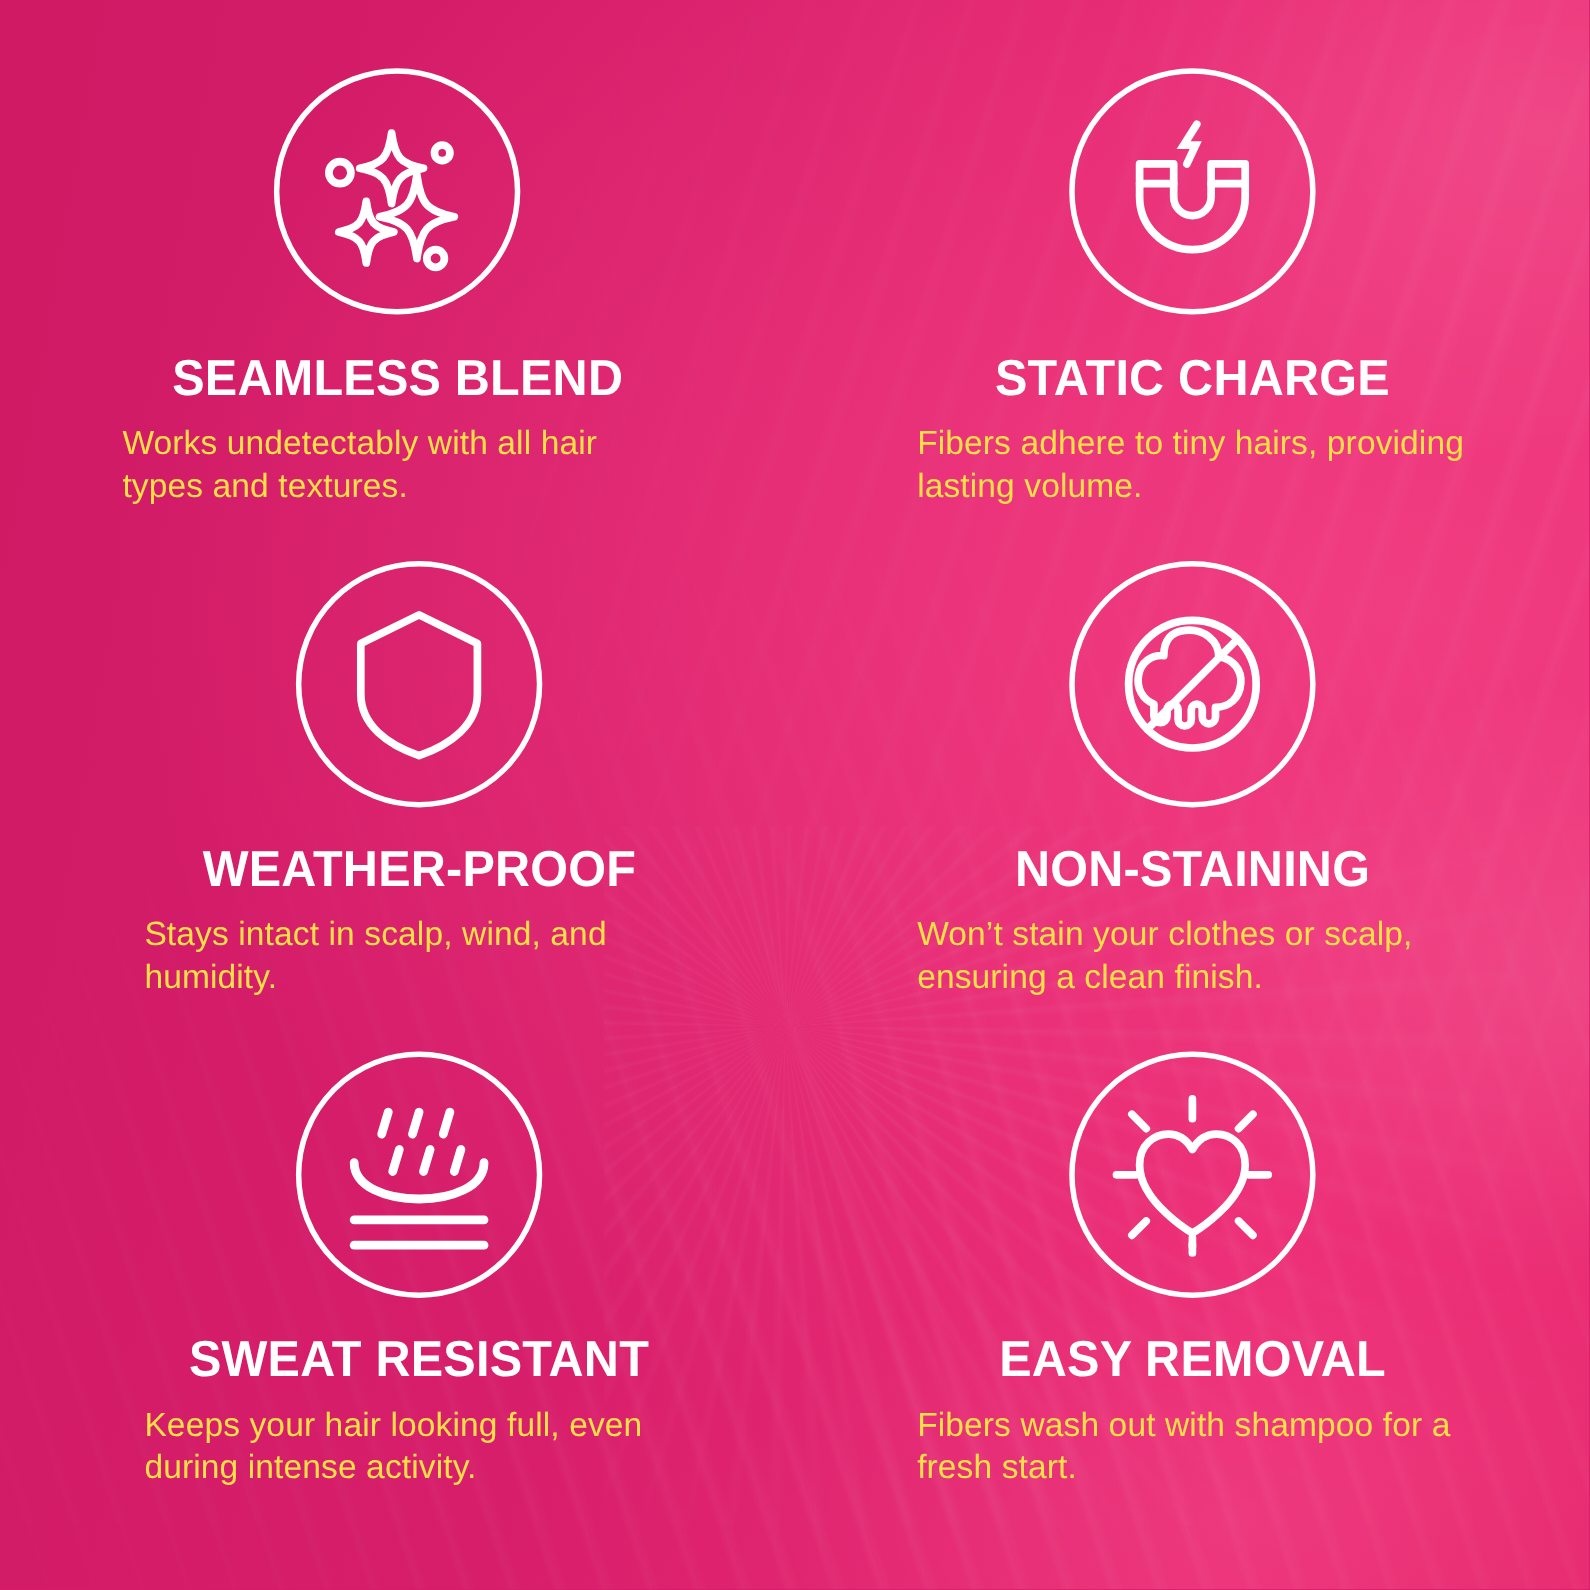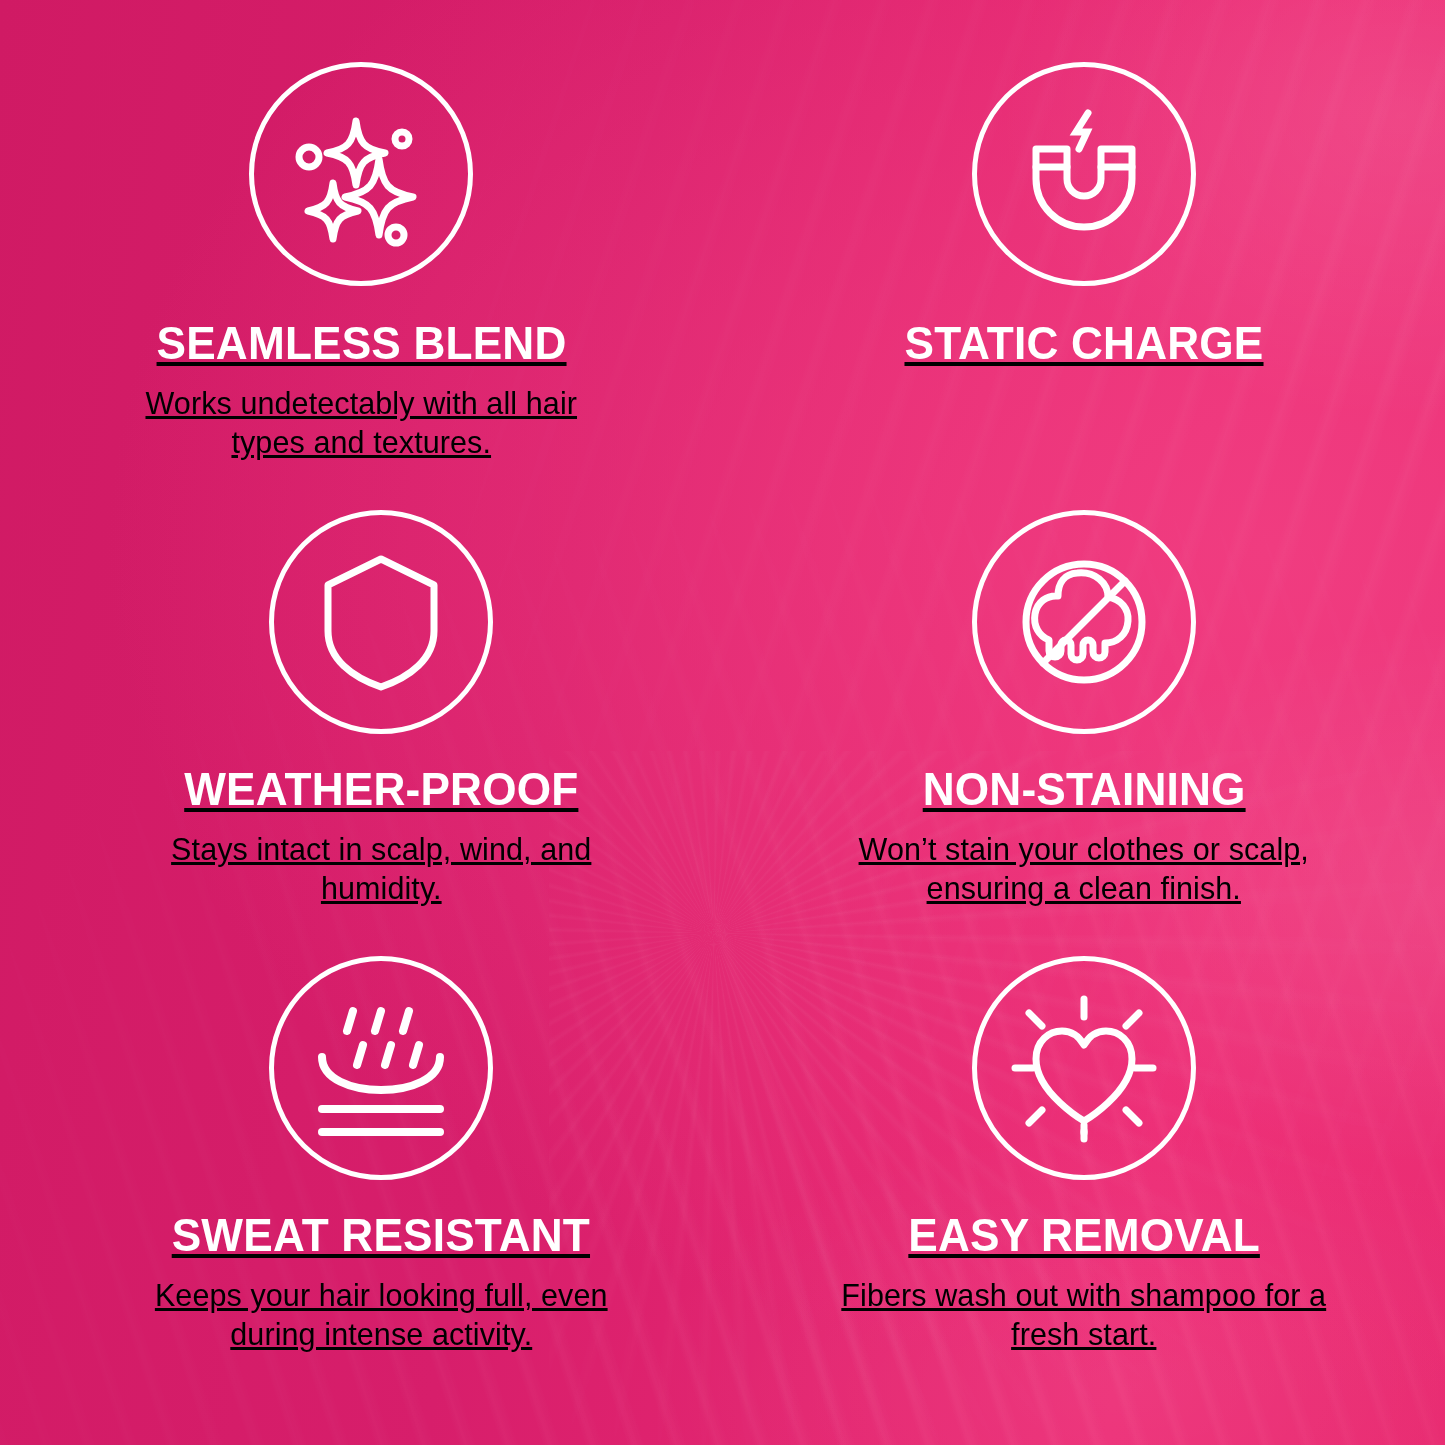--- a/index.html
+++ b/index.html
@@ -62,21 +62,20 @@
       radial-gradient(45% 24% at 78% 96%,  rgba(255,255,255,.07), transparent 75%);
   }
 
   
   #grid {
     position:relative; z-index:2;
     width:1445px; height:1156px;
     display:grid;
     grid-template-columns:1fr 1fr;
     grid-template-rows:1fr 1fr 1fr;
-    text-decoration:underline;
   }
   .cell {
     display:flex; flex-direction:column;
     align-items:center; justify-content:flex-start;
     padding-top:62px;
   }
   .cell.r2 { padding-top:48px;padding-left:40px; }
   .cell.r3 { padding-top:48px; }
 
   .icon-ring {
@@ -96,25 +95,24 @@
     letter-spacing:.2px;
     line-height:1;
     text-align:center;
     font-stretch:condensed;
     transform:scaleX(.96);
   }
   .cell.r2 .title, .cell.r3 .title { margin-top:32px; }
 
   .desc {
     margin-top:18px;
-    color:#000000;
+    color:#fde047;
     font-size:30.5px;
     font-weight:400;
     line-height:1.28;
-    text-align:center;
     max-width:500px;
     letter-spacing:.1px;
   }
 </style>
 </head>
 <body>
 
 <div id="bg">
   <div class="bg-base"></div>
   <div class="bg-sheen-a"></div>
@@ -143,20 +141,21 @@
   <div class="cell r1">
     <div class="icon-ring">
       <svg width="150" height="150" viewBox="0 0 150 150" fill="none" stroke="#fff" stroke-width="7" stroke-linejoin="round" stroke-linecap="round">
         <path d="M27 50 L27 80 A48 48 0 0 0 123 80 L123 50 L92 50 L92 80 A17 17 0 0 1 58 80 L58 50 Z"></path>
         <line x1="27" y1="68" x2="58" y2="68"></line>
         <line x1="92" y1="68" x2="123" y2="68"></line>
         <path d="M79 14 L67 33 L78 33 L70 50" stroke-linejoin="miter"></path>
       </svg>
     </div>
     <div class="title">STATIC CHARGE</div>
+    <div class="desc">Fibers adhere to tiny hairs, providing lasting volume.</div>
   </div>
 
   <div class="cell r2">
     <div class="icon-ring">
       <svg width="150" height="150" viewBox="0 0 150 150" fill="none" stroke="#fff" stroke-width="7" stroke-linejoin="round" stroke-linecap="round">
         <path d="M75 12 L128 38 L128 84 C128 112 104 130 75 140 C46 130 22 112 22 84 L22 38 Z"></path>
       </svg>
     </div>
     <div class="title">WEATHER-PROOF</div>
     <div class="desc">Stays intact in scalp, wind, and humidity.</div>

